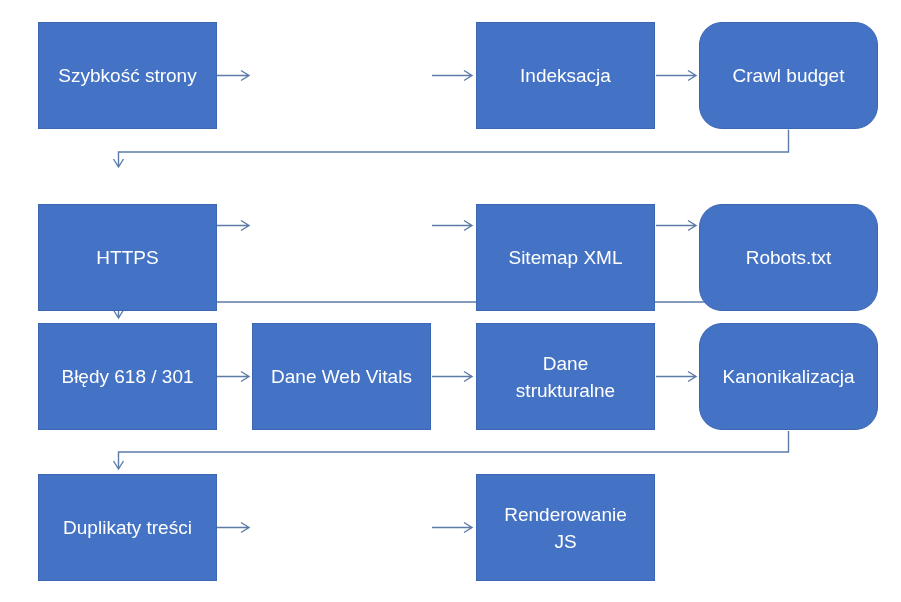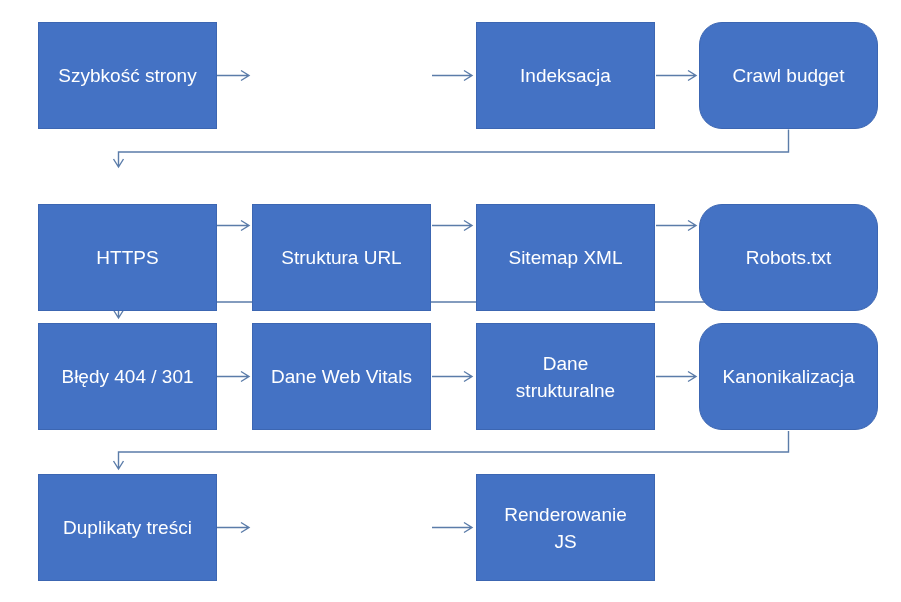--- a/index.html
+++ b/index.html
@@ -98,32 +98,29 @@
   <div class="node r1 c3">
       <span>Indeksacja</span>
     </div>
   <div class="node r1 c4">
       <span>Crawl budget</span>
     </div>
 
   <div class="node r2 c1">
       <span>HTTPS</span>
     </div>
-  <div class="node r2 c2">
-      <span>Struktura URL</span>
-    </div>
   <div class="node r2 c4">
       <span>Robots.txt</span>
     </div>
   <div class="node r2 c3">
       <span>Sitemap XML</span>
     </div>
 
   <div class="node r3 c1">
-      <span>Błędy 404 / 301</span>
+      <span>Błędy 618 / 301</span>
     </div>
   <div class="node r3 c2">
       <span>Dane Web Vitals</span>
     </div>
   <div class="node r3 c3">
       <span>Dane
 strukturalne</span>
     </div>
   <div class="node r3 c4">
       <span>Kanonikalizacja</span>

